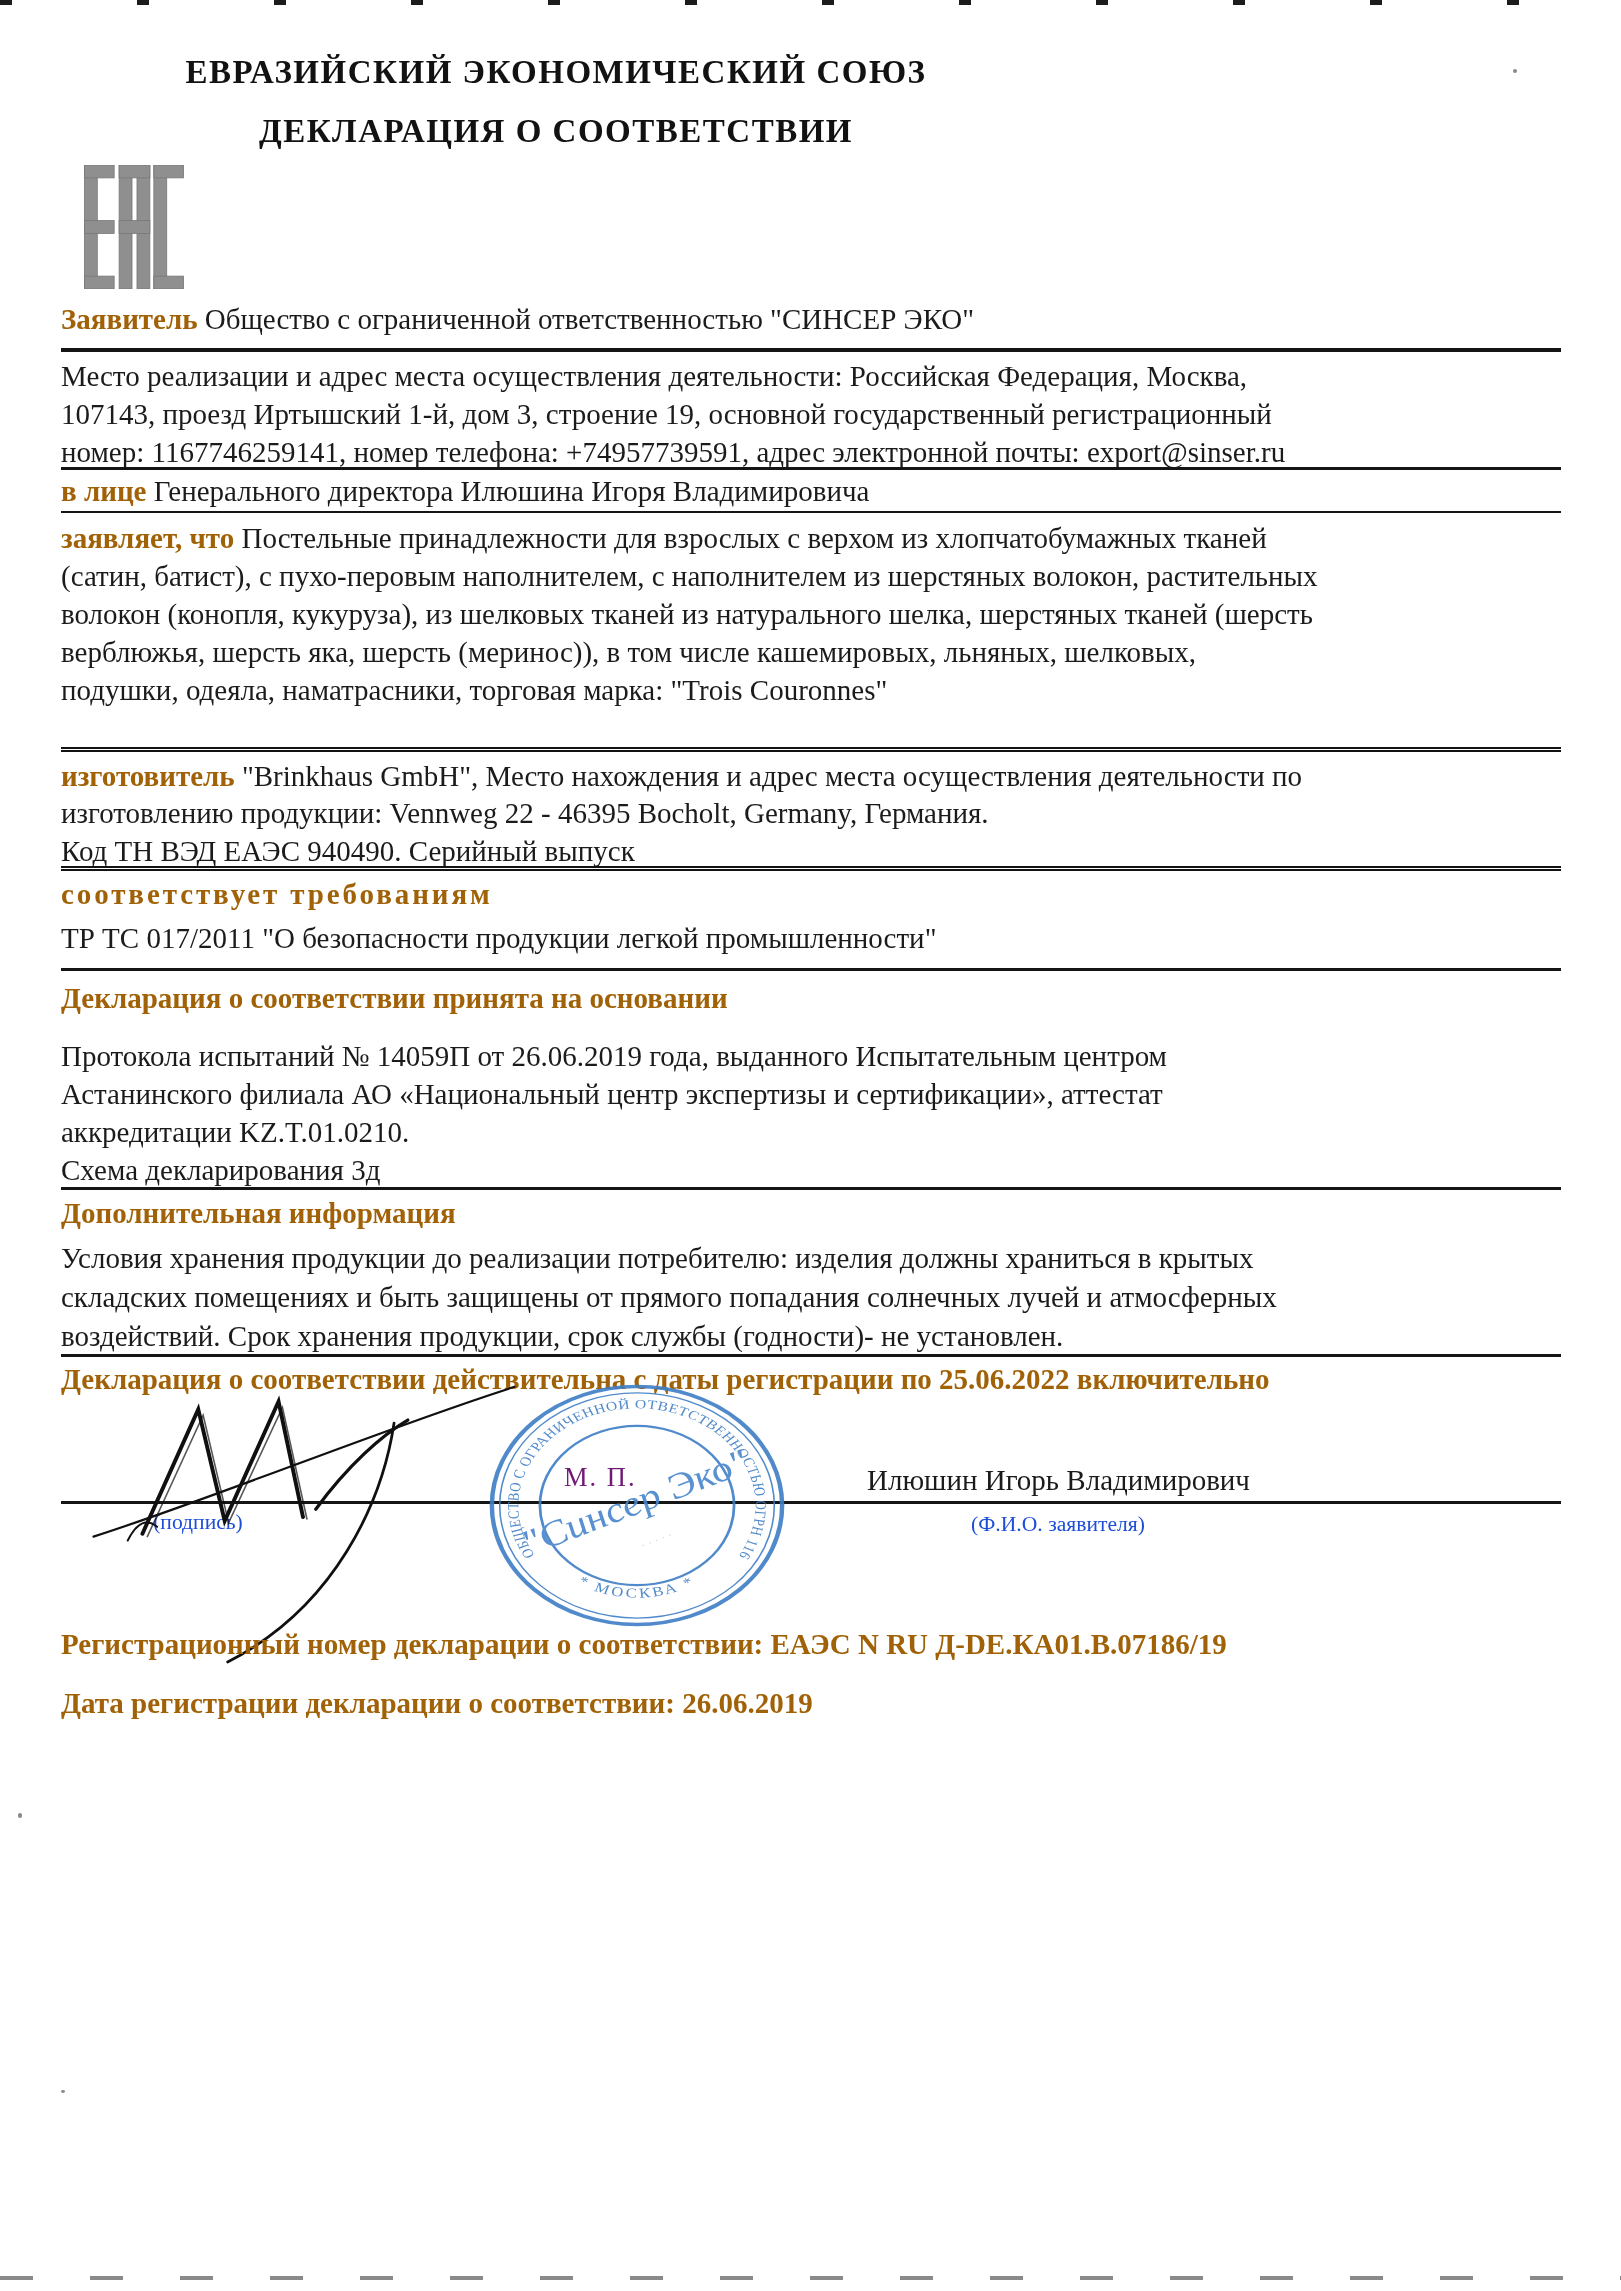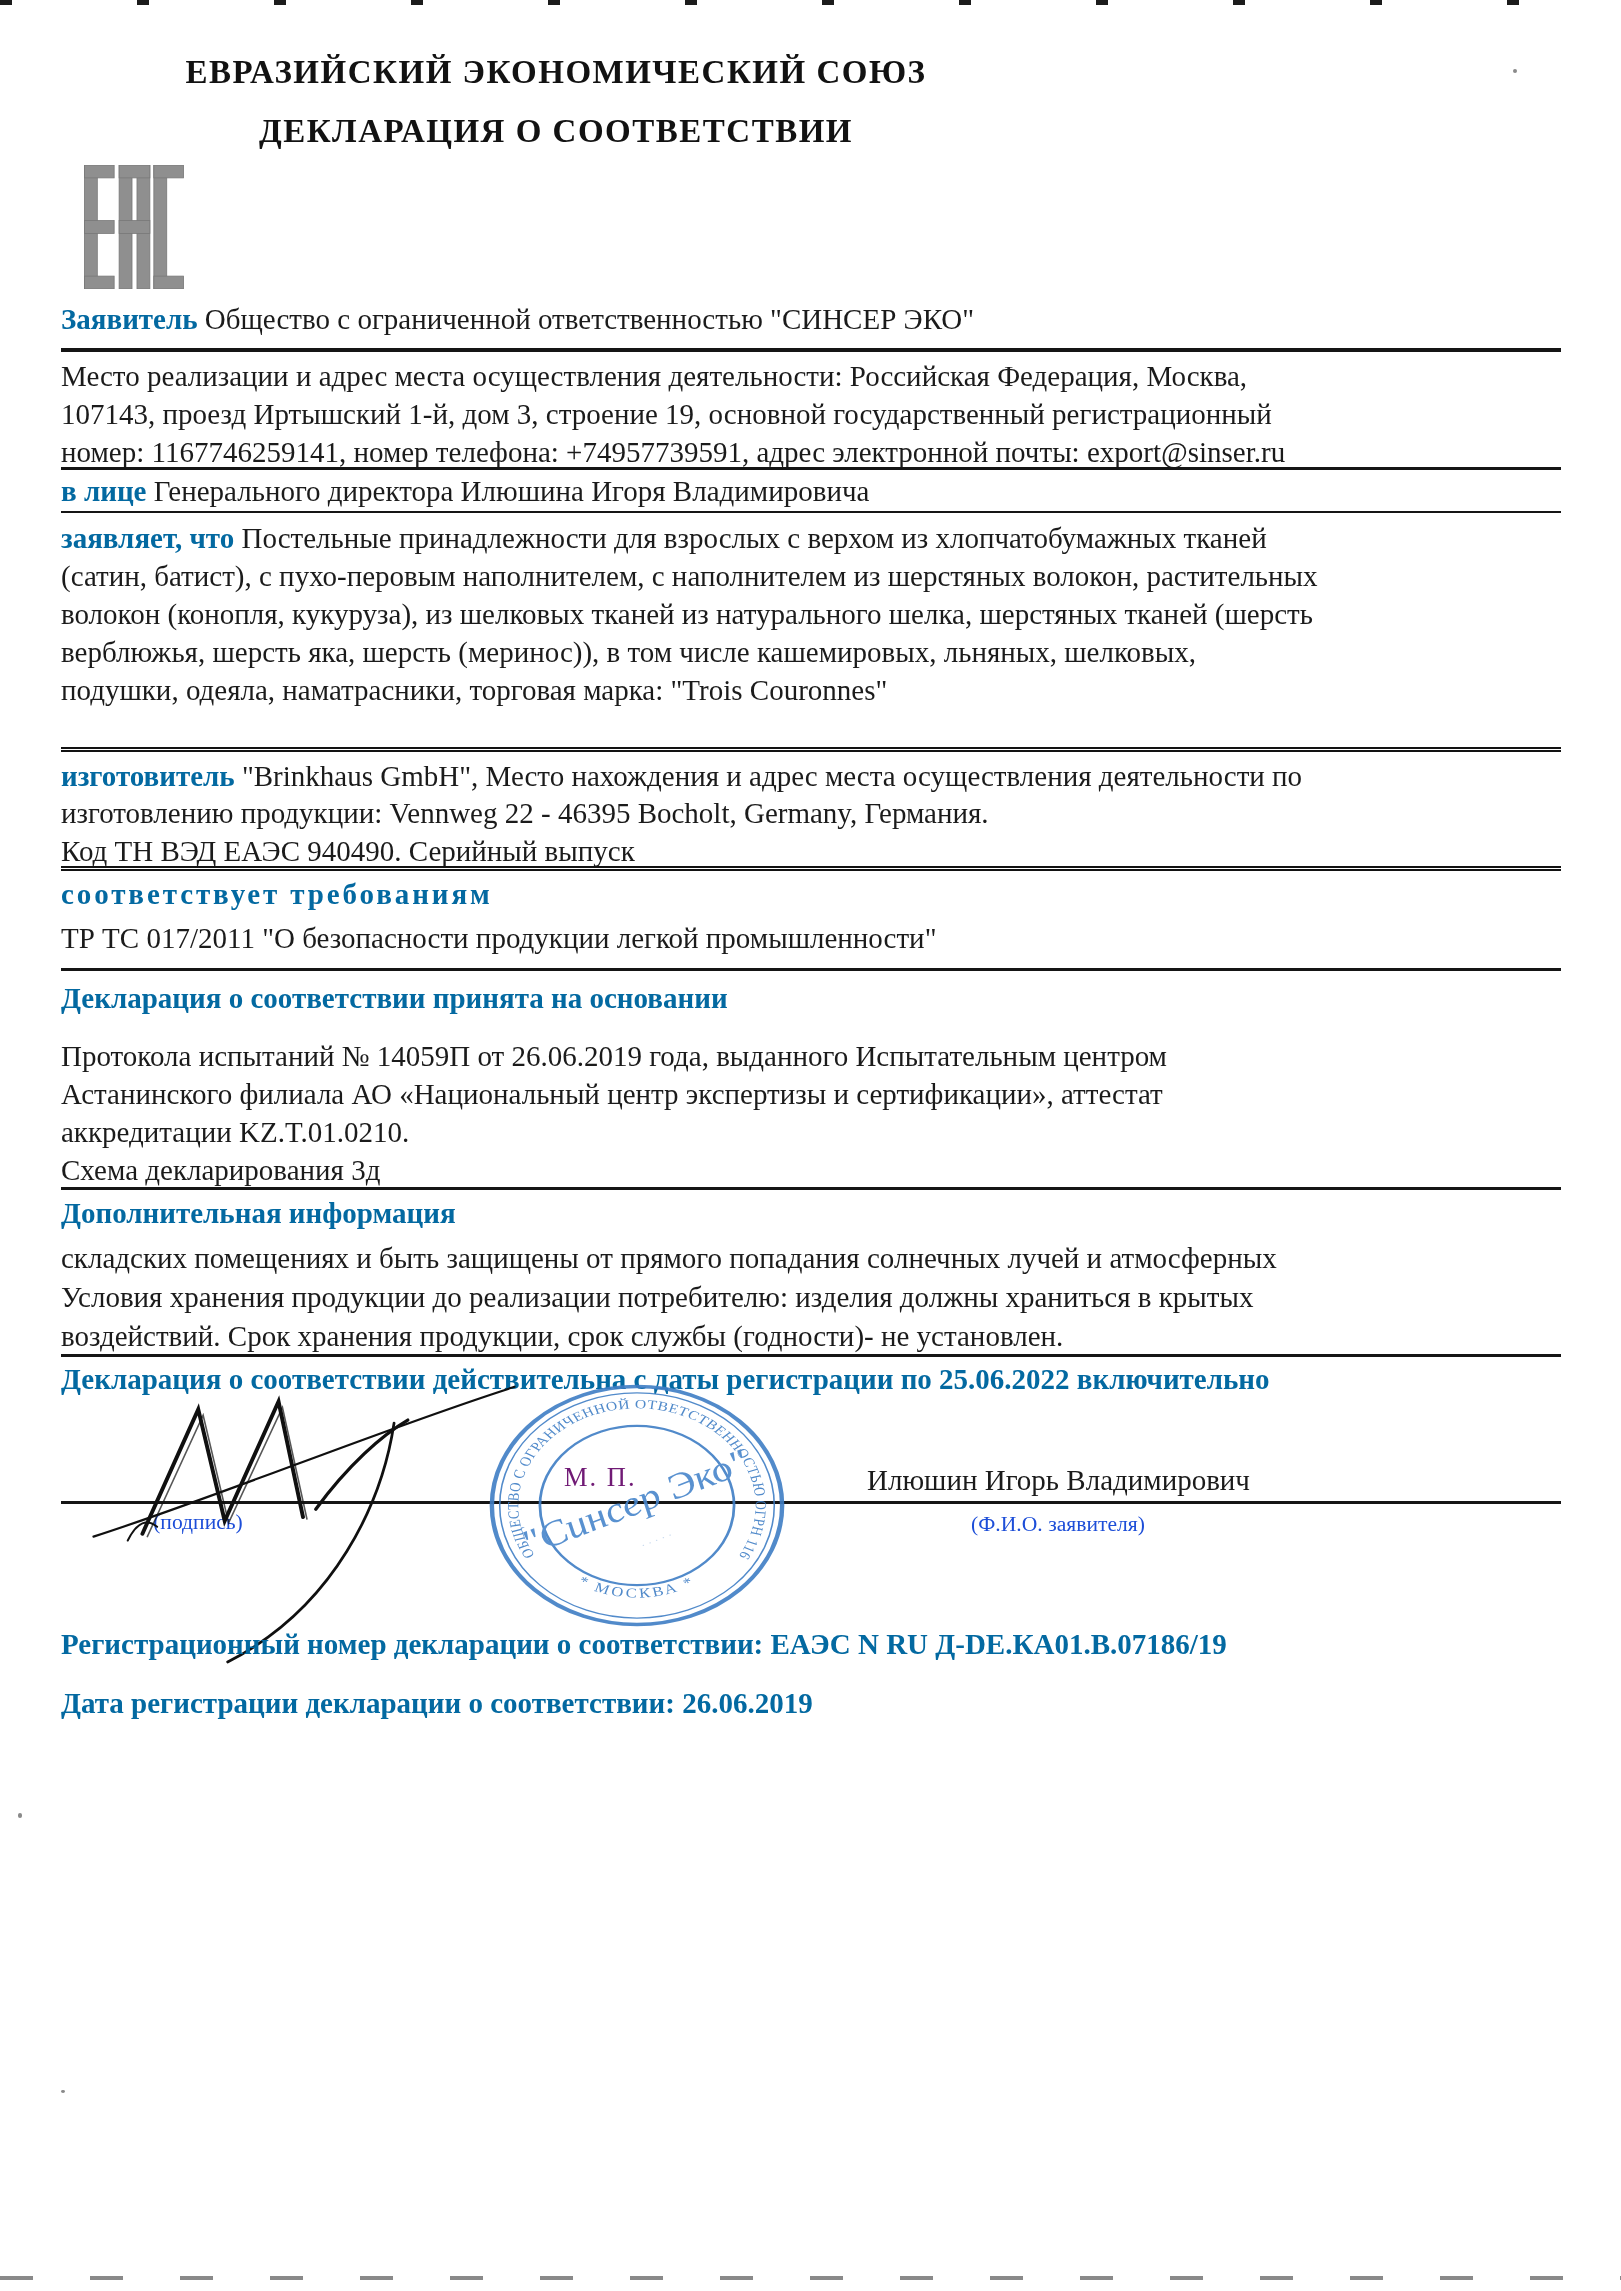--- a/index.html
+++ b/index.html
@@ -6,21 +6,21 @@
   .page{
     position:relative;
     width:1621px;height:2292px;
     background:#ffffff;
     overflow:hidden;
     font-family:"Liberation Serif", serif;
     color:#1a1a1a;
   }
   
   .t{position:absolute;left:61px;width:1500px;font-size:29px;line-height:38px;color:#1b1b1b;}
-  .b{font-weight:700;color:#0369a1;}
+  .b{font-weight:700;color:#a16207;}
   .title{
     position:absolute;left:61px;width:990px;text-align:center;
     font-weight:700;font-size:33px;letter-spacing:1.5px;color:#121212;
   }
   .hr{position:absolute;left:61px;width:1500px;background:#151515;}
   .hr-dbl{position:absolute;left:61px;width:1500px;height:4.9px;
     border-top:2px solid #121212;border-bottom:2px solid #121212;box-sizing:border-box;background:transparent;}
   .cap{position:absolute;font-size:21.6px;color:#1d4ed8;text-align:center;}
   .edge-dash{position:absolute;left:0;width:100%;height:4.9px;
     background:repeating-linear-gradient(90deg,#1c1c1c 0 11.8px,transparent 11.8px 137px);}
@@ -104,22 +104,22 @@
       <div>Протокола испытаний № 14059П от 26.06.2019 года,  выданного Испытательным центром</div>
       <div>Астанинского филиала АО «Национальный центр экспертизы и сертификации»,  аттестат</div>
       <div>аккредитации KZ.T.01.0210.</div>
       <div>Схема декларирования 3д</div>
     </div>
 
   <div class="hr" style="top:1187px;height:2.9px;"></div>
 
   <div class="t b" style="top:1194px;">Дополнительная информация</div>
   <div class="t" style="top:1239px;line-height:39px;">
+      <div>Условия хранения продукции до реализации потребителю: изделия должны храниться в крытых</div>
       <div>складских помещениях и быть защищены от прямого попадания солнечных лучей и атмосферных</div>
-      <div>Условия хранения продукции до реализации потребителю: изделия должны храниться в крытых</div>
       <div>воздействий. Срок хранения продукции, срок службы (годности)- не установлен.</div>
     </div>
 
   <div class="hr" style="top:1354px;height:2.9px;"></div>
 
   <div class="t b" style="top:1360px;">Декларация о соответствии действительна с даты регистрации по 25.06.2022 включительно</div>
 
   <div class="hr" style="top:1501px;height:2.9px;z-index:1;"></div>
   <div class="cap" style="left:90px;top:1510px;width:216px;">(подпись)</div>
   <div class="t" style="top:1461px;left:833px;width:451px;text-align:center;z-index:2;">Илюшин Игорь Владимирович</div>

